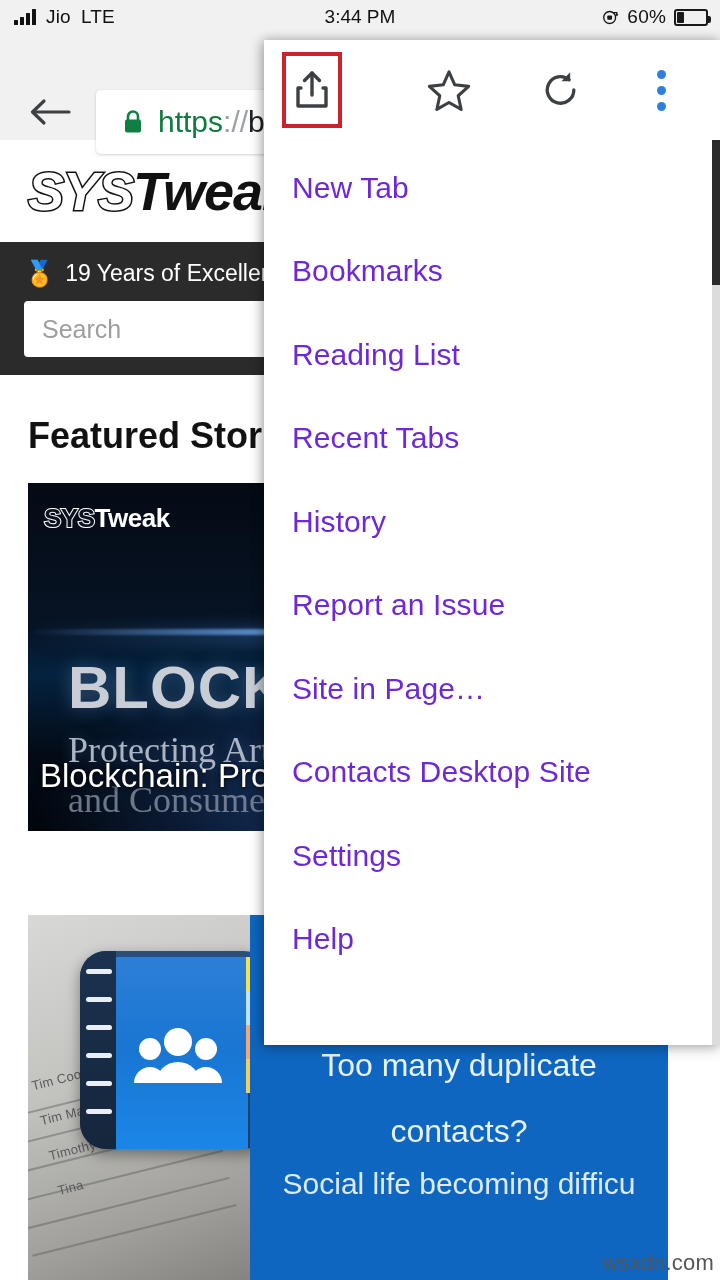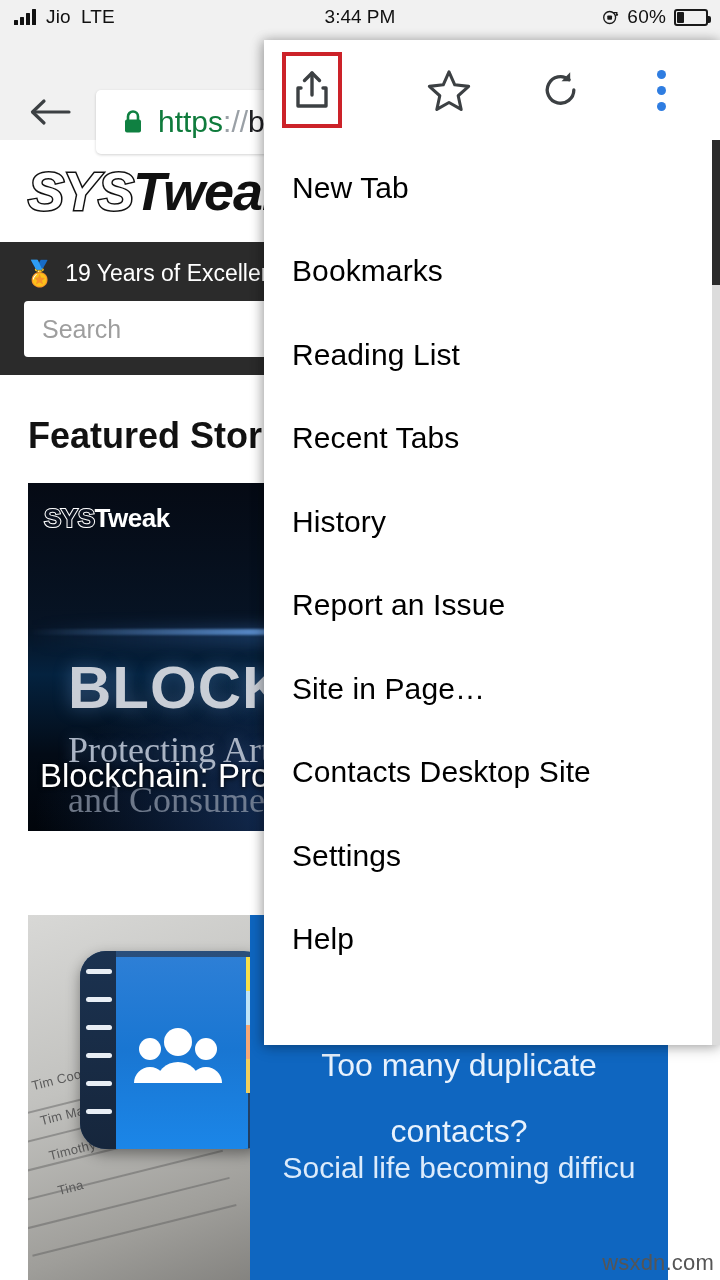--- a/index.html
+++ b/index.html
@@ -192,21 +192,21 @@
     display:flex; align-items:center; justify-content:center;
     box-shadow: 0 2px 6px rgba(0,0,0,.35);
   }
   .ad-panel {
     position: absolute; left: 222px; top: 0; width: 418px; height: 365px;
     background: #0f66c0; color: #fff; text-align: center; padding-top: 28px;
   }
   .ad-title { font-family: "Liberation Serif", serif; font-weight: 700; font-size: 44px; letter-spacing: .4px; }
   .ad-rule { margin: 22px auto 0; width: 276px; border-top: 3px dashed rgba(255,255,255,.85); }
   .ad-sub { margin-top: 26px; font-size: 32px; line-height: 1.25; color: #e8f2fd; }
-  .ad-sub2 { font-size: 30px; color: #dcebfb; }
+  .ad-sub2 { margin-top: 16px; font-size: 30px; color: #dcebfb; }
 
   
   #menu {
     position: absolute; left: 264px; top: 40px;
     width: 456px; height: 1005px;
     background: #ffffff;
     box-shadow: -2px 0 10px rgba(0,0,0,.22), 0 3px 14px rgba(0,0,0,.22);
     z-index: 10;
   }
   #menu-toolbar-row { position: relative; height: 100px; }
@@ -216,21 +216,21 @@
   }
   #share-button { left: 18px; width: 60px; height: 76px; top: 12px; border: 4px solid #cc2229; }
   #bookmark-button { left: 140px; width: 90px; }
   #reload-button { left: 252px; width: 90px; }
   #more-button { left: 352px; width: 90px; }
 
   .menu-list { padding-top: 6px; }
   .menu-item {
     height: 83.5px; display: flex; align-items: center;
     padding-left: 28px;
-    font-size: 30px; color: #000000;
+    font-size: 30px; color: #6d28d9;
     letter-spacing: .1px;
   }
 
   
   #menu-scroll-track {
     position: absolute; right: 0; top: 100px; width: 8px; height: 905px;
     background: #dcdcdc;
   }
   #menu-scroll-thumb {
     position: absolute; right: 0; top: 100px; width: 8px; height: 145px;

